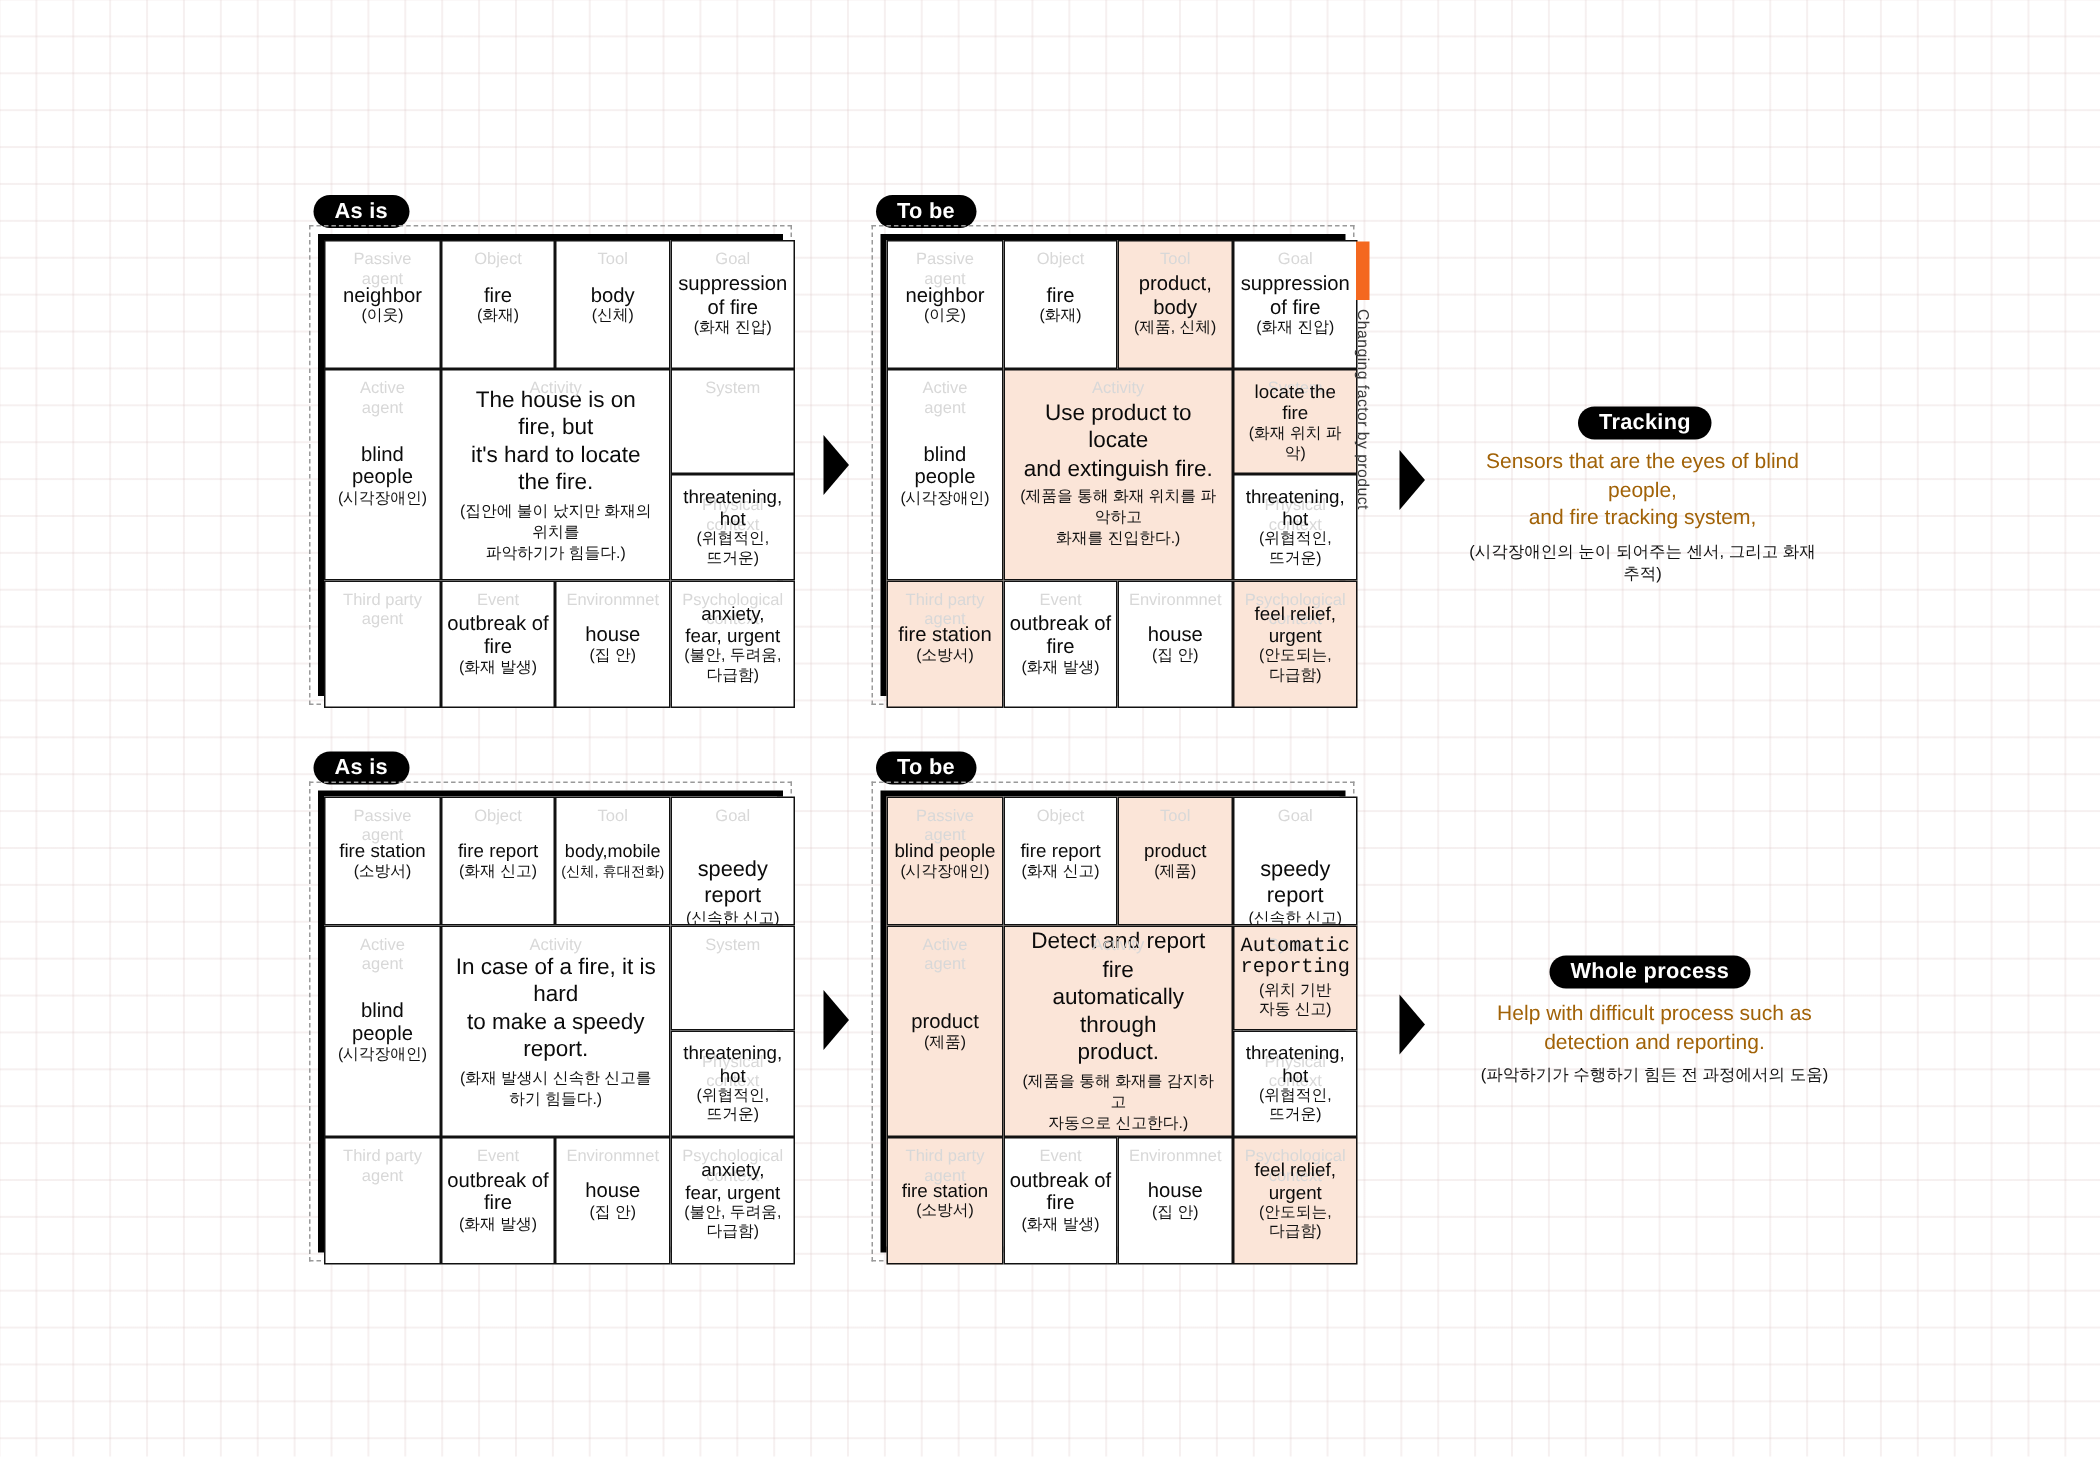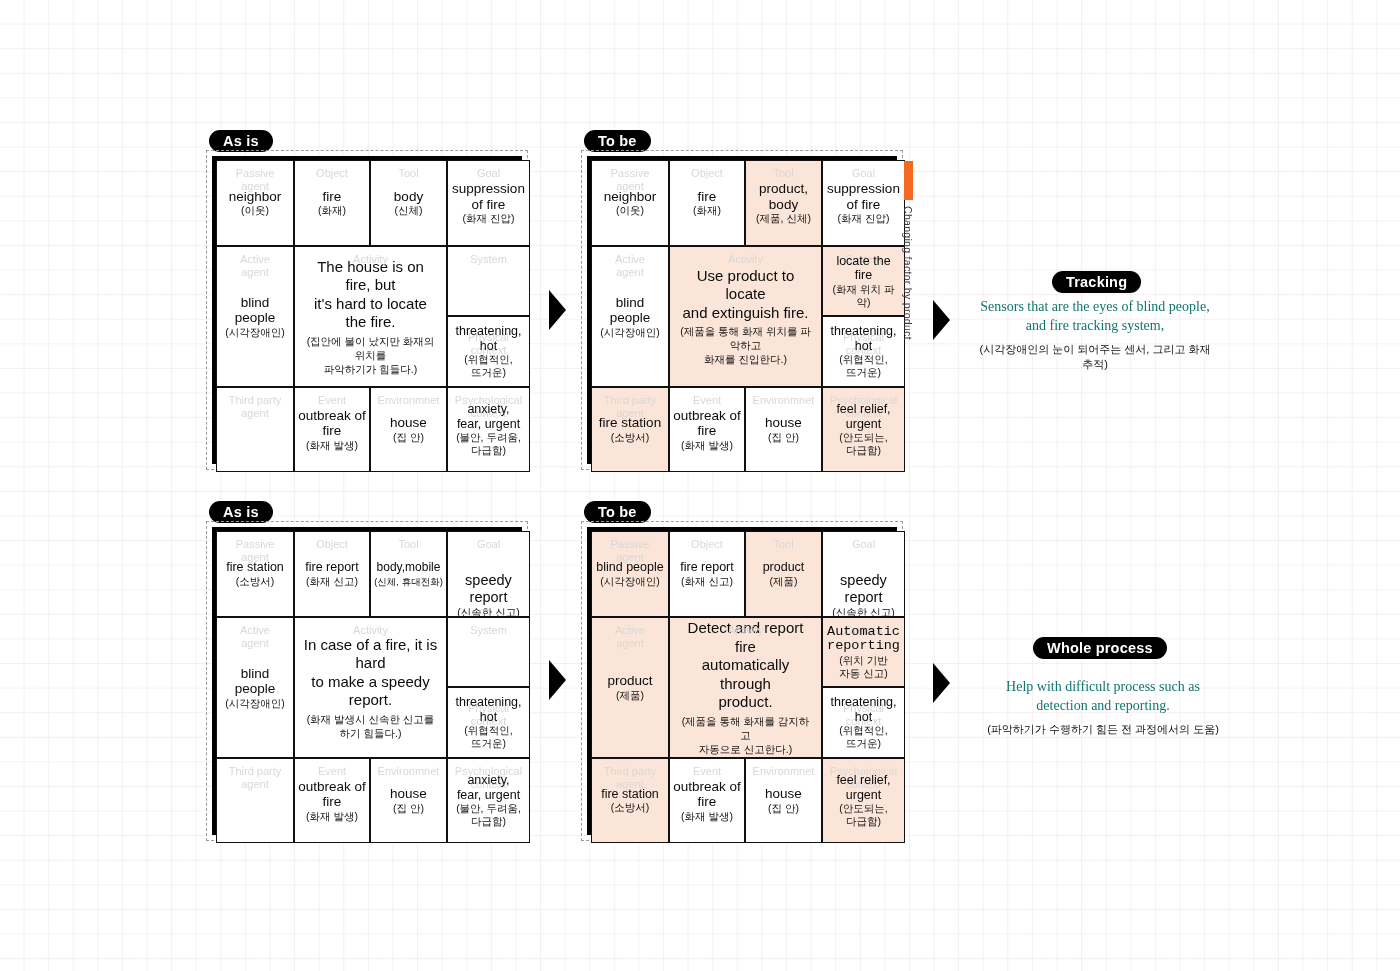--- a/index.html
+++ b/index.html
@@ -123,21 +123,21 @@
     text-orientation:mixed;
     font-size:10.5px;
     color:#3a3a3a;
     letter-spacing:.3px;
     white-space:nowrap;
   }
 
   
   .summary{position:absolute;text-align:center;}
   .summary .sum-en{
-    font-size:14px;line-height:18.5px;color:#0f766e;white-space:pre-line;font-family:Liberation Serif, serif;
+    font-size:14px;line-height:18.5px;color:#a16207;white-space:pre-line;
   }
   .summary .sum-ko{
     font-size:11px;line-height:15px;color:#111;margin-top:7px;white-space:pre-line;
   }
 </style>
 </head>
 <body>
 
 <div id="grid-bg"></div>
 
@@ -583,19 +583,19 @@
           <div class="ko">(안도되는,
 다급함)</div>
         </div>
       </div>
     </div>
   </div>
 
   <div class="arrow" style="left:933px;top:663px;"></div>
 
   <div class="pill" style="left:1033px;top:637px;">Whole process</div>
-  <div class="summary" style="left:975px;top:666px;width:256px;margin-top:12px;">
+  <div class="summary" style="left:975px;top:666px;width:256px;">
     <div class="sum-en">Help with difficult process such as
 detection and reporting.</div>
     <div class="sum-ko">(파악하기가 수행하기 힘든 전 과정에서의 도움)</div>
   </div>
 
 </div>
 
 </body></html>

